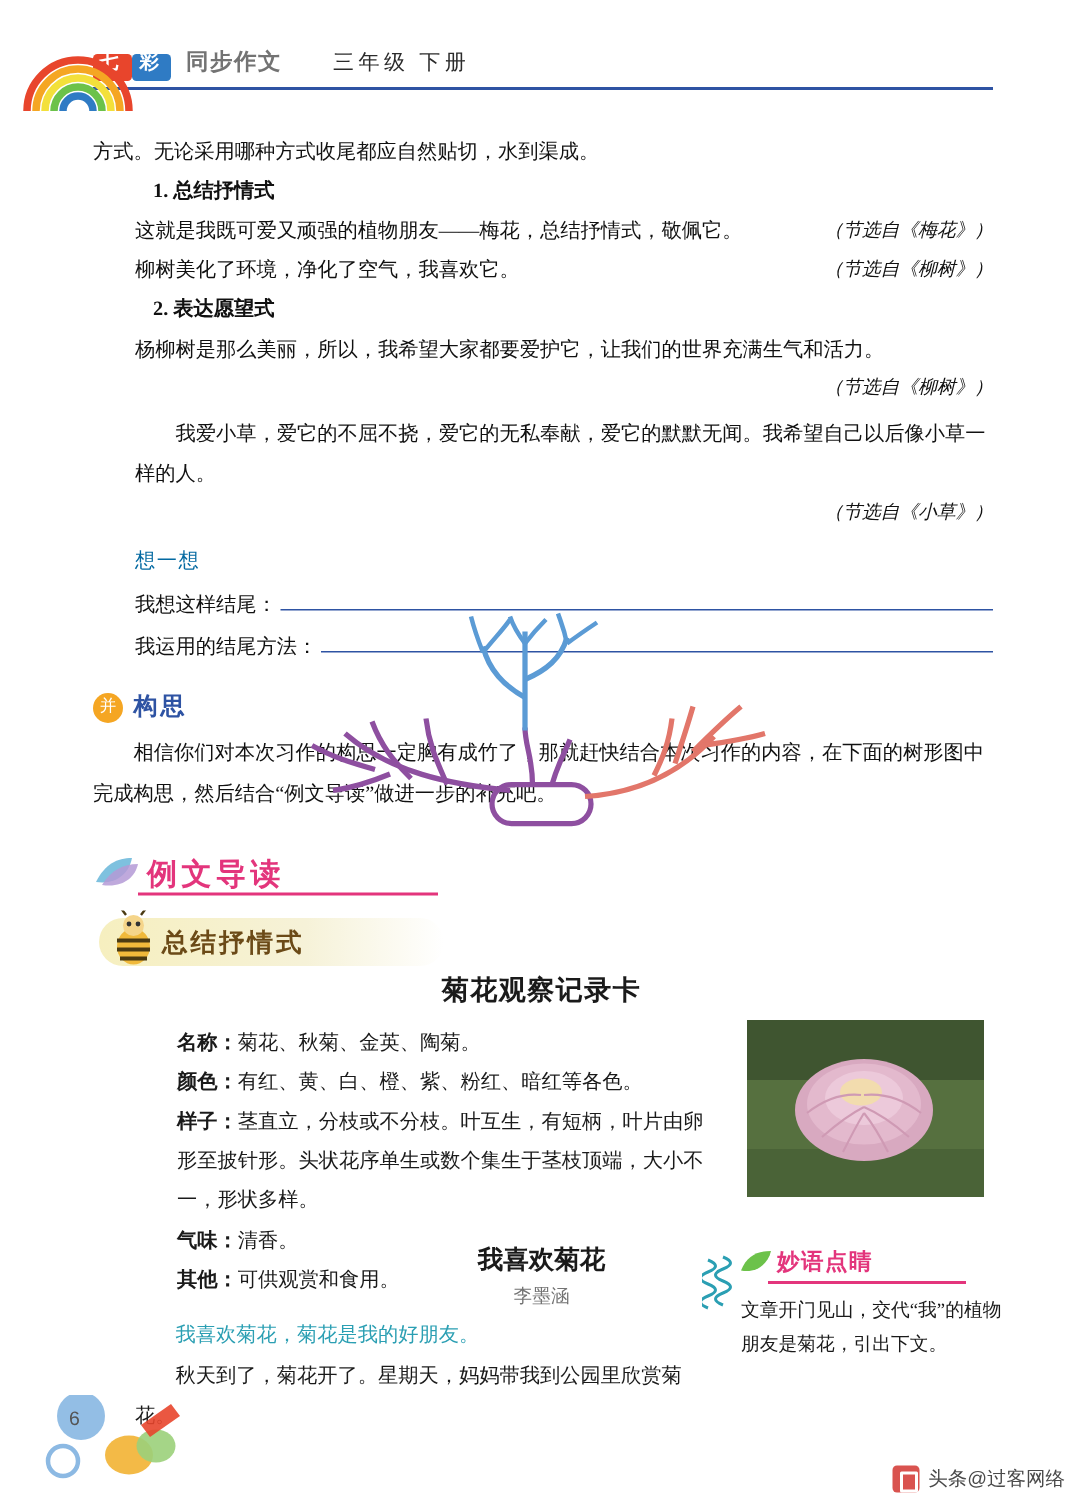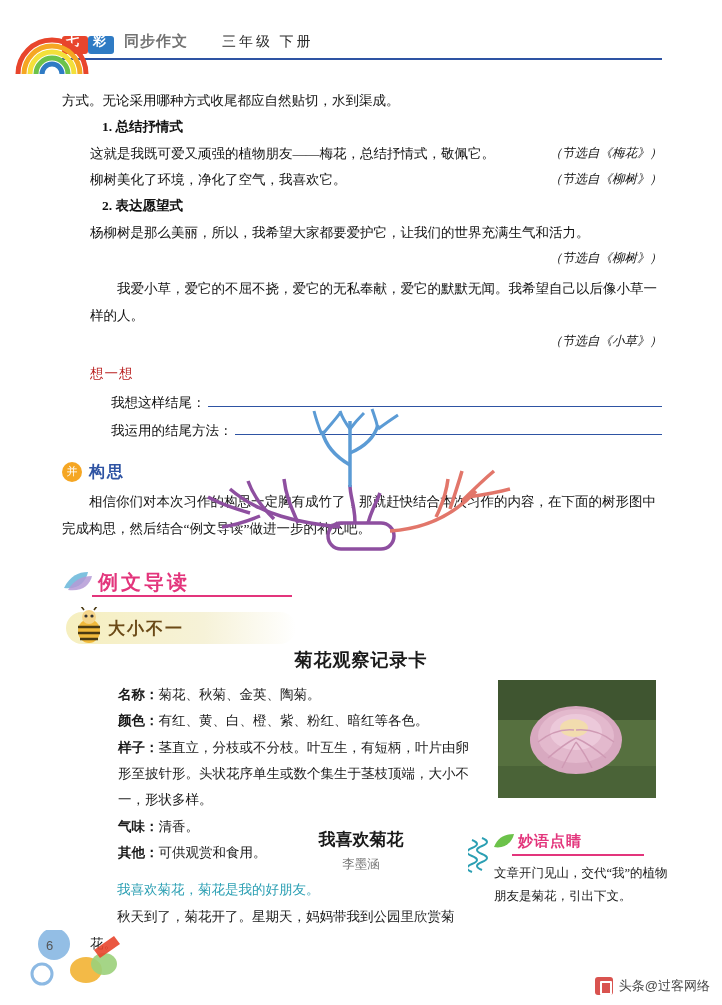--- a/index.html
+++ b/index.html
@@ -92,34 +92,34 @@
   }
   .src {
     float: right;
     font-family: "Liberation Serif", serif;
     font-size: 12.5px;
     font-style: italic;
   }
   .clear { clear: both; }
 
   .think-title {
-    color: #b91c1c;
+    color: #0369a1;
     font-size: 13.5px;
     margin-left: 28px;
     margin-top: 8px;
     letter-spacing: 1px;
   }
   .fill-row {
     margin-left: 28px;
     display: flex;
     align-items: baseline;
     font-size: 13.5px;
     margin-top: 2px;
   }
-  .fill-label { white-space: nowrap; margin-left: 21px; }
+  .fill-label { white-space: nowrap; }
   .fill-line {
     flex: 1;
     border-bottom: 1.2px solid #2e53a3;
     height: 15px;
     margin-left: 2px;
   }
 
   .gou-head {
     display: flex;
     align-items: center;
@@ -462,21 +462,21 @@
 
   <div class="xz-banner"></div>
   <svg class="xz-icon" viewBox="0 0 34 40">
     <ellipse cx="17" cy="24" rx="11" ry="12" fill="#f0b93b"></ellipse>
     <path d="M6,20 h22 M6,26 h22 M8,32 h18" stroke="#4a3a12" stroke-width="2.6" fill="none"></path>
     <circle cx="17" cy="10" r="7" fill="#f5d58a"></circle>
     <circle cx="14" cy="9" r="1.6" fill="#333"></circle>
     <circle cx="20" cy="9" r="1.6" fill="#333"></circle>
     <path d="M12,3 L9,-1 M22,3 L25,-1" stroke="#4a3a12" stroke-width="1.6"></path>
   </svg>
-  <div class="xz-title">大小不一</div>
+  <div class="xz-title">总结抒情式</div>
 
   <div class="card-title">菊花观察记录卡</div>
   <div class="card-body">
     <div>
       <span class="kw">名称：</span><span>菊花、秋菊、金英、陶菊。</span>
     </div>
     <div>
       <span class="kw">颜色：</span><span>有红、黄、白、橙、紫、粉红、暗红等各色。</span>
     </div>
     <div>

